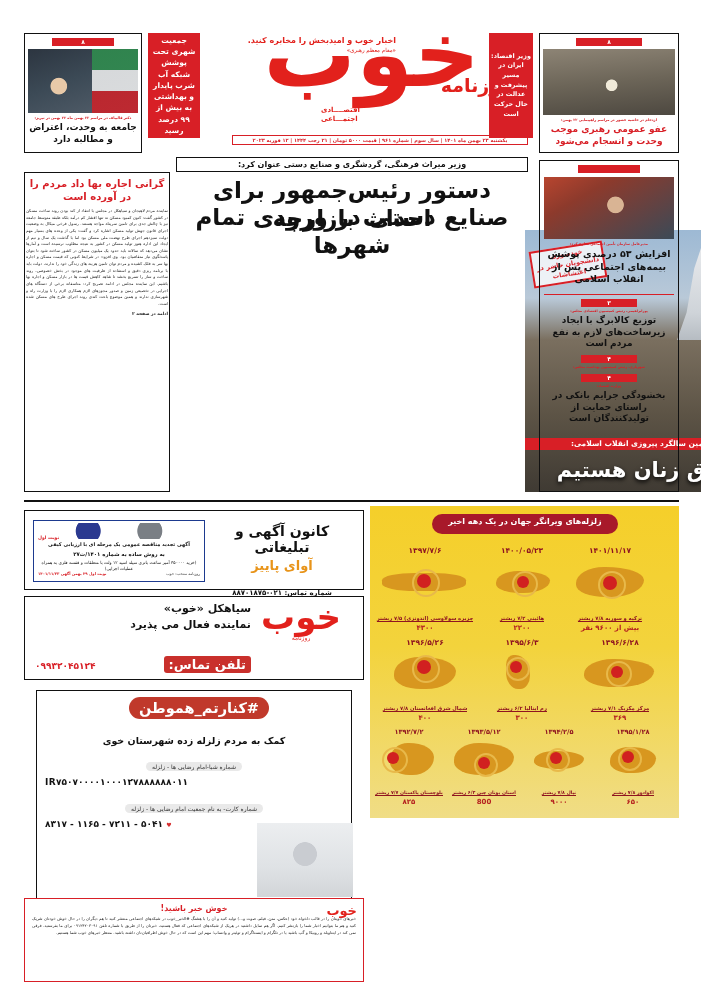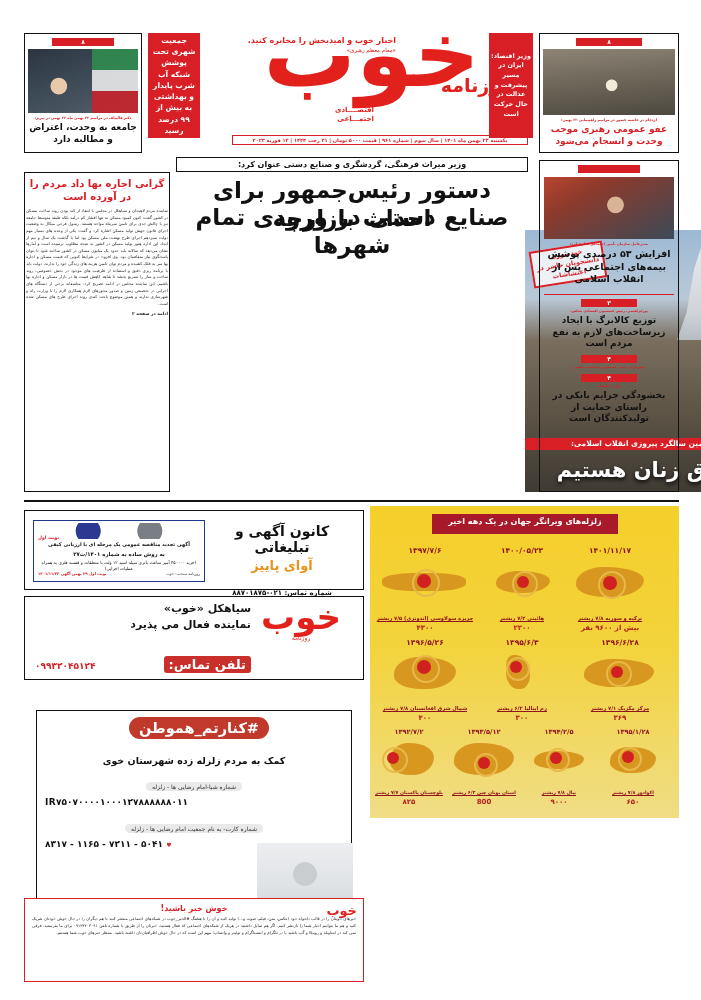--- a/index.html
+++ b/index.html
@@ -66,21 +66,21 @@
   .redstrip{background:#d81f26;color:#fff;font-size:7.5px;font-weight:bold;
      text-align:center;line-height:12px;height:12px;}
   .whitehead{color:#fff;font-size:21px;font-weight:bold;text-align:center;
      text-shadow:0 2px 4px rgba(0,0,0,.95);}
 
   .bodytext{font-size:4.1px;line-height:1.62;text-align:justify;color:#222;}
 
   
   .info{background:linear-gradient(180deg,#f5cf2a 0%,#f3d33c 45%,#f0dd86 100%);}
   .ribbon{background:#a8192a;color:#fff;font-size:8px;font-weight:bold;
-     text-align:center;line-height:16px;}
+     text-align:center;line-height:16px;border-radius:10px;}
   .qdate{color:#8f1420;font-size:7.5px;font-weight:bold;text-align:center;}
   .qlabel{color:#8f1420;font-size:5.2px;font-weight:bold;text-align:center;
      border-bottom:.7px solid #8f1420;display:inline-block;}
   .qdeaths{color:#b5201f;font-size:7px;font-weight:bold;text-align:center;}
   .mapblob{background:#d8971f;border-radius:42% 58% 50% 45%/55% 45% 58% 42%;}
   .epi{position:absolute;border-radius:50%;}
 
   
   .adbox{border:1.2px solid #111;background:#fff;}
   .agency{font-size:14px;font-weight:bold;color:#111;text-align:center;}
@@ -127,21 +127,21 @@
     <div class="box" style="right:46px;top:-4px;width:190px;text-align:left;">
       <span class="masthead-word">خوب</span>
     </div>
     <div class="box" style="right:14px;top:52px;">
       <span class="rooznameh">روزنامه</span>
     </div>
     <div class="box" style="left:22px;top:14px;width:170px;text-align:right;">
       <div class="slogan">اخبار خوب و امیدبخش را مخابره کنید.</div>
       <div class="slogan2" style="margin-top:2px;">«مقام معظم رهبری»</div>
     </div>
-    <div class="box" style="left:100px;top:84px;width:70px;text-align:right;">
+    <div class="box" style="left:117px;top:84px;width:70px;text-align:left;">
       <div class="cat">اقتصــــادی</div>
       <div class="cat">اجتمـــاعی</div>
     </div>
   </div>
   <div class="box dateline" style="left:232px;top:135px;width:296px;">یکشنبه ۲۳ بهمن ماه ۱۴۰۱ | سال سوم | شماره ۹۶۱ | قیمت ۵۰۰۰ تومان | ۲۱ رجب ۱۴۴۴ | ۱۲ فوریه ۲۰۲۳</div>
 
   <div class="box redpanel" style="left:489px;top:33px;width:44px;height:105px;padding:4px 2px;
        display:flex;align-items:center;justify-content:center;font-size:6.4px;">وزیر اقتصاد: ایران در مسیر پیشرفت و عدالت در حال حرکت است</div>
 
   <div class="box" style="left:539px;top:33px;width:140px;height:120px;border:1.2px solid #111;padding:3px;">
@@ -244,21 +244,21 @@
       <div class="repad">نماینده فعال می پذیرد</div>
     </div>
     <div class="box" style="right:112px;bottom:6px;">
       <span class="tagpill">تلفن تماس:</span>
     </div>
     <div class="box" style="left:10px;bottom:6px;">
       <span class="redphone">۰۹۹۳۲۰۴۵۱۲۴</span>
     </div>
   </div>
 
-  <div class="box adbox" style="left:36px;top:690px;width:316px;height:223px;padding:8px;margin-top:20px;">
+  <div class="box adbox" style="left:36px;top:690px;width:316px;height:223px;padding:8px;">
     <div class="box hashtag" style="left:92px;top:6px;width:140px;">#کنارتم_هموطن</div>
     <div class="charityline" style="margin-top:36px;">کمک به مردم زلزله زده شهرستان خوی</div>
 
     <div class="ctr" style="margin-top:8px;">
       <span class="graypill">شماره شبا-امام رضایی ها - زلزله</span>
     </div>
     <div class="iban" style="margin-top:4px;">IR۷۵۰۷۰۰۰۰۱۰۰۰۱۲۷۸۸۸۸۸۸۰۱۱</div>
 
     <div class="ctr" style="margin-top:9px;">
       <span class="graypill">شماره کارت- به نام جمعیت امام رضایی ها - زلزله</span>

